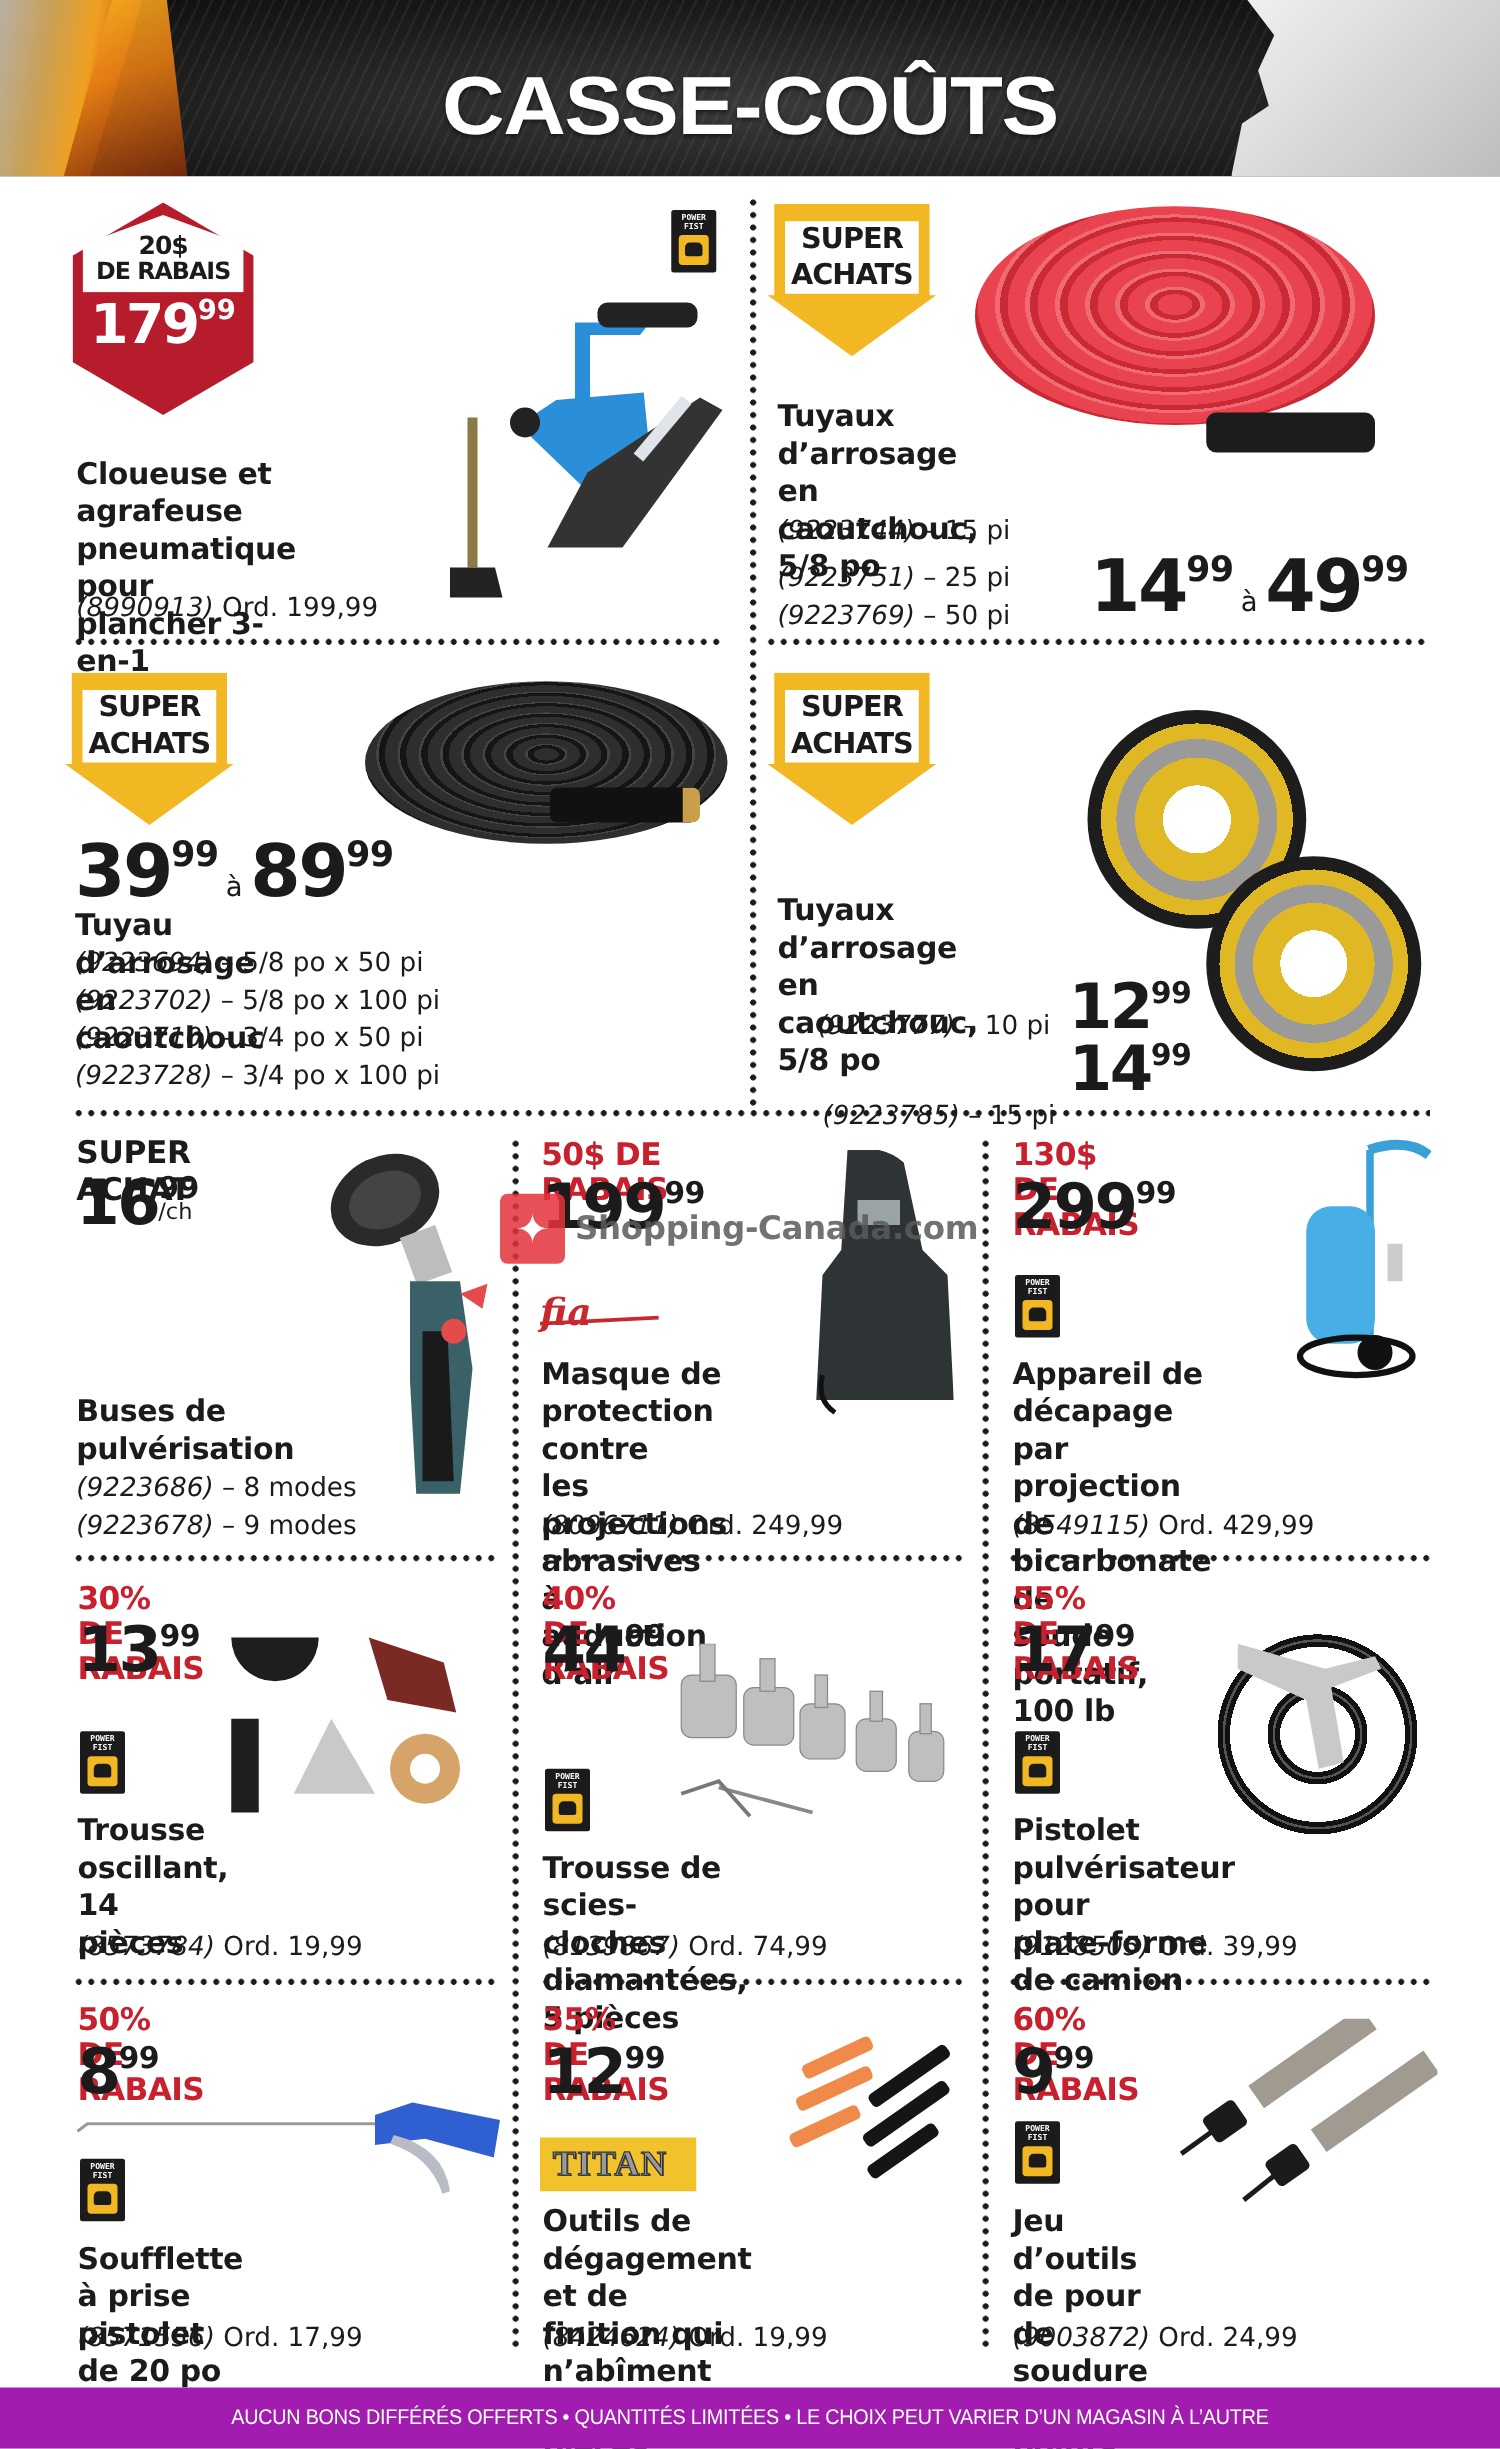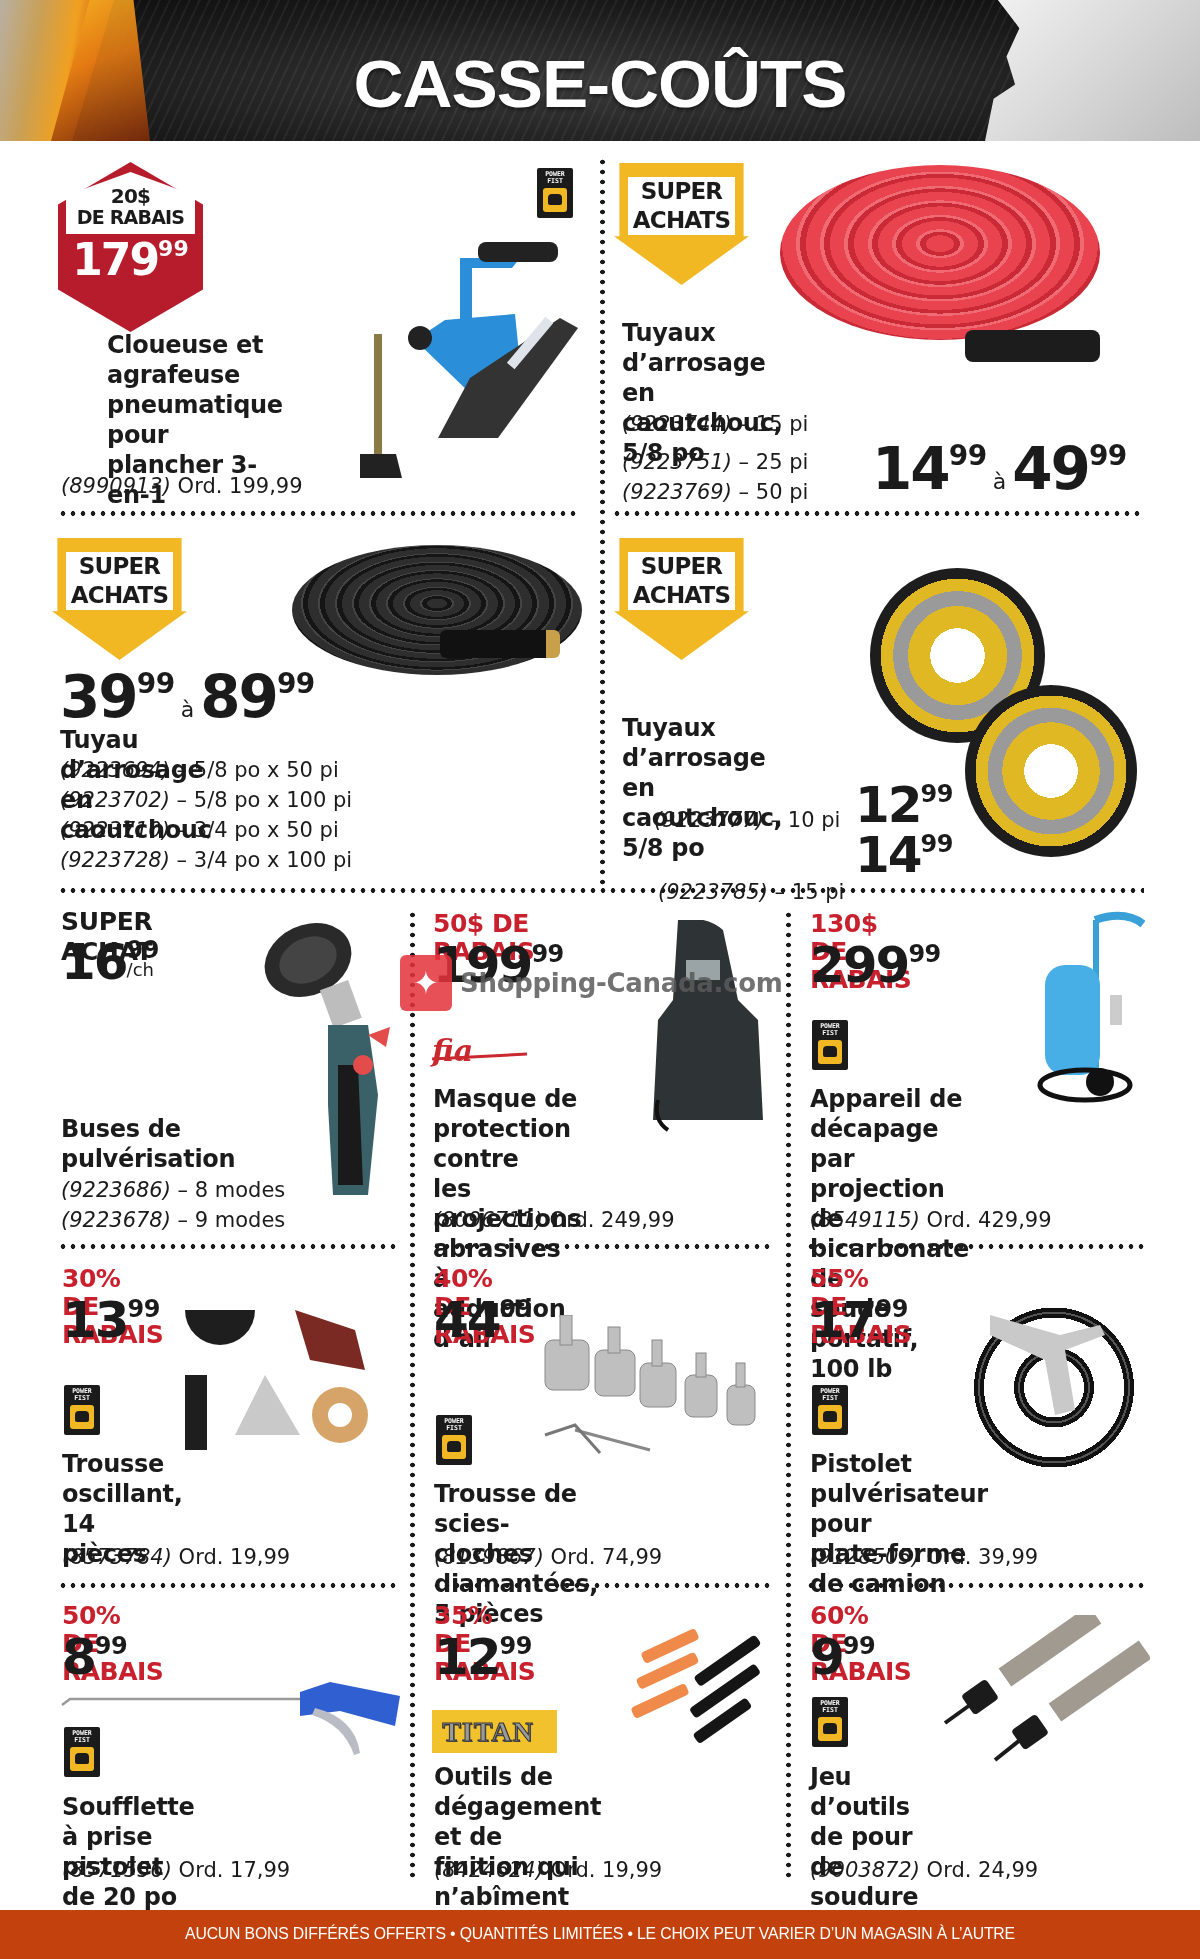--- a/index.html
+++ b/index.html
@@ -161,21 +161,21 @@
     background: radial-gradient(circle, #fff 0 22%, #e0b823 22% 40%, #9a9a9a 40% 52%, #e0b823 52% 62%, #1d1d1d 62% 100%);
   }
   .hose-coil {
     border-radius: 50%;
     background: repeating-radial-gradient(circle, #ffffff 0 30px, #111 30px 34px, #555 34px 36px, #111 36px 40px);
     background-size: 100% 100%;
   }
 
   
   .footer {
-    position: absolute; left: 0; top: 1910px; width: 1200px; height: 49px; background: #c2410c;
+    position: absolute; left: 0; top: 1910px; width: 1200px; height: 49px; background: #a21caf;
   }
   .footer-text {
     position: absolute; left: 0; top: 14px; width: 1200px; text-align: center; color: #ffffff;
     font-family: "Liberation Sans", sans-serif; font-size: 17px; letter-spacing: -0.2px; transform: scaleX(0.93);
   }
 
   
   .watermark {
     position: absolute; left: 400px; top: 955px; height: 56px; display: flex; align-items: center;
     opacity: 0.85;
@@ -234,21 +234,21 @@
   <svg class="img" style="left:360px; top:228px;" width="222" height="275" viewBox="0 0 222 275">
     <rect x="14" y="106" width="8" height="120" fill="#8a7a45"></rect>
     <path d="M0 226 h36 l6 24 h-50z" fill="#222"></path>
     <path d="M55 112 l30 -20 l70 -6 l6 60 l-50 20z" fill="#2a8fd8"></path>
     <path d="M100 30 h60 l-8 10 h-40 l0 60 h-12z" fill="#2a8fd8"></path>
     <rect x="118" y="14" width="80" height="20" rx="8" fill="#222"></rect>
     <path d="M110 150 l90 -60 l18 10 l-80 110 h-60z" fill="#333"></path>
     <rect x="140" y="110" width="60" height="10" fill="#dfe4ea" transform="rotate(-50 170 115)"></rect>
     <circle cx="60" cy="110" r="12" fill="#222"></circle>
   </svg>
-  <div class="product-name" style="left:61px; top:330px;margin-left:46px;">
+  <div class="product-name" style="left:61px; top:364px;">
     <div>Cloueuse et agrafeuse</div>
     <div>pneumatique pour</div>
     <div>plancher 3-en-1</div>
   </div>
   <div class="sku-block" style="left:61px; top:474px;">
     <div class="sku-line"><span class="sku">(8990913)</span> <span>Ord. 199,99</span></div>
   </div>
 </div>
 
 <div class="cell" style="left:0; top:0; width:0; height:0;">

